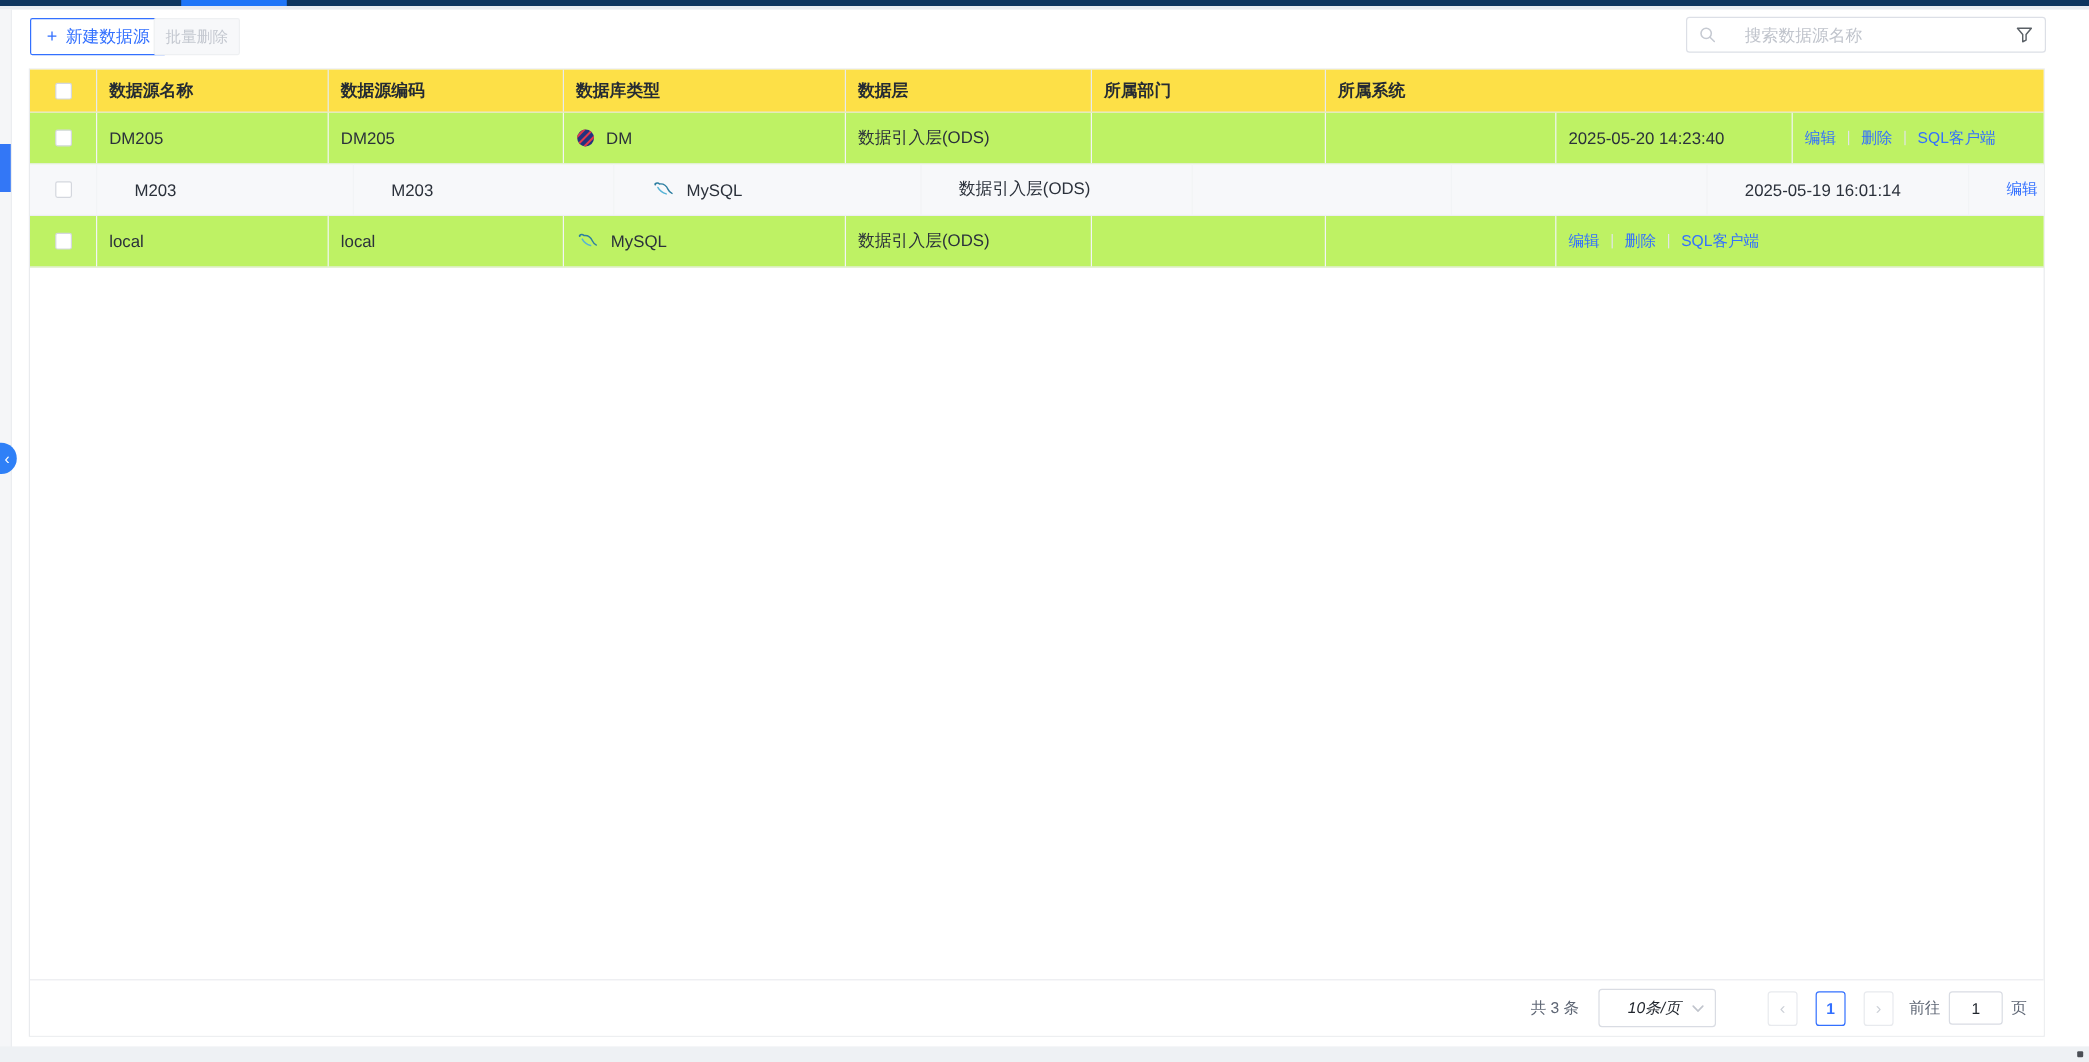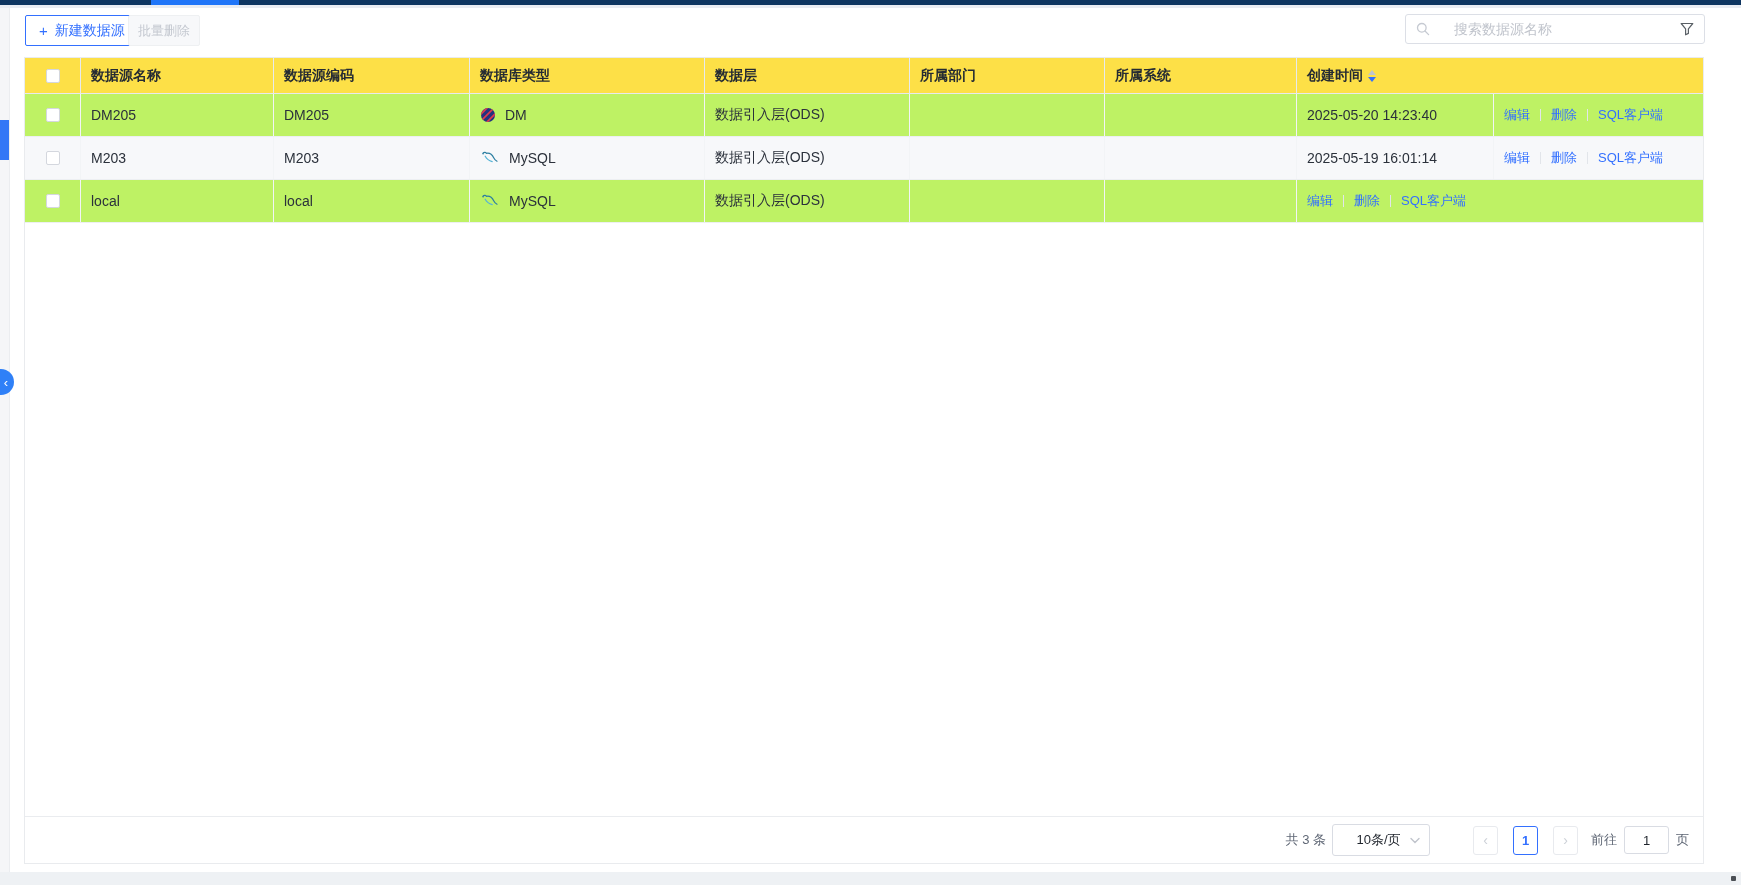--- a/index.html
+++ b/index.html
@@ -57,21 +57,21 @@
     grid-template-columns:56px 193px 196px 235px 205px 195px 192px 197px auto;
   }
   .thead { height:36px; background:#fde047; border-bottom:1px solid #e8eaed; }
   .th {
     display:flex; align-items:center; padding:0 10px;
     font-size:14px; font-weight:600; color:#252b33;
     border-right:1px solid #e8eaed; overflow:hidden; white-space:nowrap;
   }
   .th:last-child { border-right:none; }
   .tr { height:43px; border-bottom:1px solid #edeff2; background:#bef264; }
-  .tr.hover { background:#f7f8fa; }
+  .tr.hover { background:#f7f8fa;gap:21px; }
   .td {
     display:flex; align-items:center; padding:0 10px;
     font-size:14px; color:#2b313b;
     border-right:1px solid #f2f4f6; overflow:hidden; white-space:nowrap;
   }
   .td:last-child { border-right:none; }
   .cell-check { justify-content:center; padding:0; }
   .checkbox {
     width:14px; height:14px; border:1px solid #d4d7de; border-radius:2px;
     background:#fff; cursor:pointer; flex:0 0 auto;
@@ -83,25 +83,25 @@
   .caret-down { width:0; height:0; border-left:4px solid transparent; border-right:4px solid transparent; border-top:5px solid #3370ff; }
   
   .ops a { color:#3370ff; font-size:13px; text-decoration:none; cursor:pointer; }
   .ops .sep { width:1px; height:12px; background:#e2e5ea; margin:0 10px; }
   
   .tfoot {
     position:absolute; left:0; bottom:0; width:100%; height:47px;
     border-top:1px solid #eaecef; background:#fff;
     display:flex; align-items:center; justify-content:flex-end; padding-right:14px;
   }
-  .total { color:#5f6775; font-size:13px; margin-right:6px; }
+  .total { color:#5f6775; font-size:13px; margin-right:16px; }
   .pagesize {
     width:98px; height:32px; border:1px solid #d9dce3; border-radius:3px;
     display:flex; align-items:center; padding:0 9px 0 14px; cursor:pointer;
-    margin-right:28px; background:#fff;
+    margin-right:28px; background:#fff;font-style:italic;
   }
   .pagesize .ps-label { flex:1; text-align:center; font-size:13px; color:#1f242c; }
   .pg-btn {
     width:25px; height:29px; border:1px solid #e8eaee; border-radius:3px; background:#fff;
     display:flex; align-items:center; justify-content:center;
     color:#ccd0d7; font-size:14px; margin-left:15px; cursor:default;
   }
   .pg-btn.page-active { border-color:#3370ff; color:#3370ff; font-size:13px; font-weight:600; cursor:pointer; }
   .goto-label { color:#5f6775; font-size:13px; margin-left:13px; }
   .goto-input {
@@ -152,27 +152,20 @@
   <div class="thead grid-row">
     <div class="th cell-check">
       <span class="checkbox"></span>
     </div>
     <div class="th">数据源名称</div>
     <div class="th">数据源编码</div>
     <div class="th">数据库类型</div>
     <div class="th">数据层</div>
     <div class="th">所属部门</div>
     <div class="th">所属系统</div>
-    <div class="th">
-      <span>创建时间</span>
-      <span class="sort">
-        <span class="caret-up"></span>
-        <span class="caret-down"></span>
-      </span>
-    </div>
   </div>
 
   <div class="tr grid-row">
     <div class="td cell-check">
       <span class="checkbox"></span>
     </div>
     <div class="td">DM205</div>
     <div class="td">DM205</div>
     <div class="td">
       <span class="dbicon">

